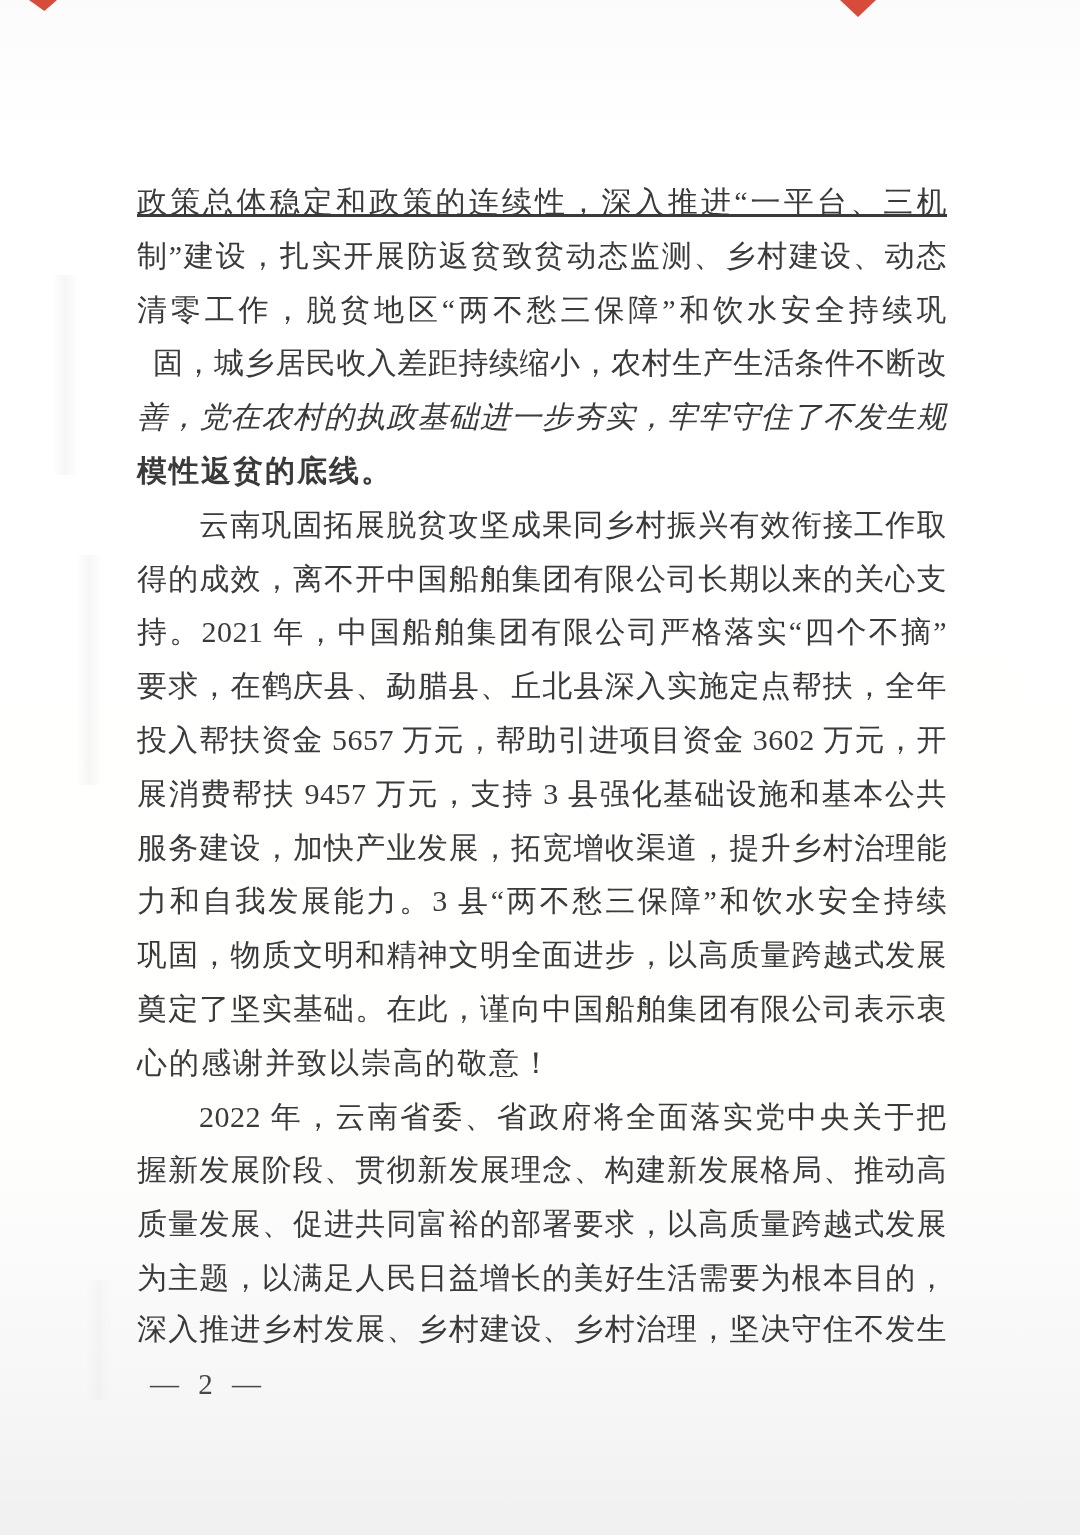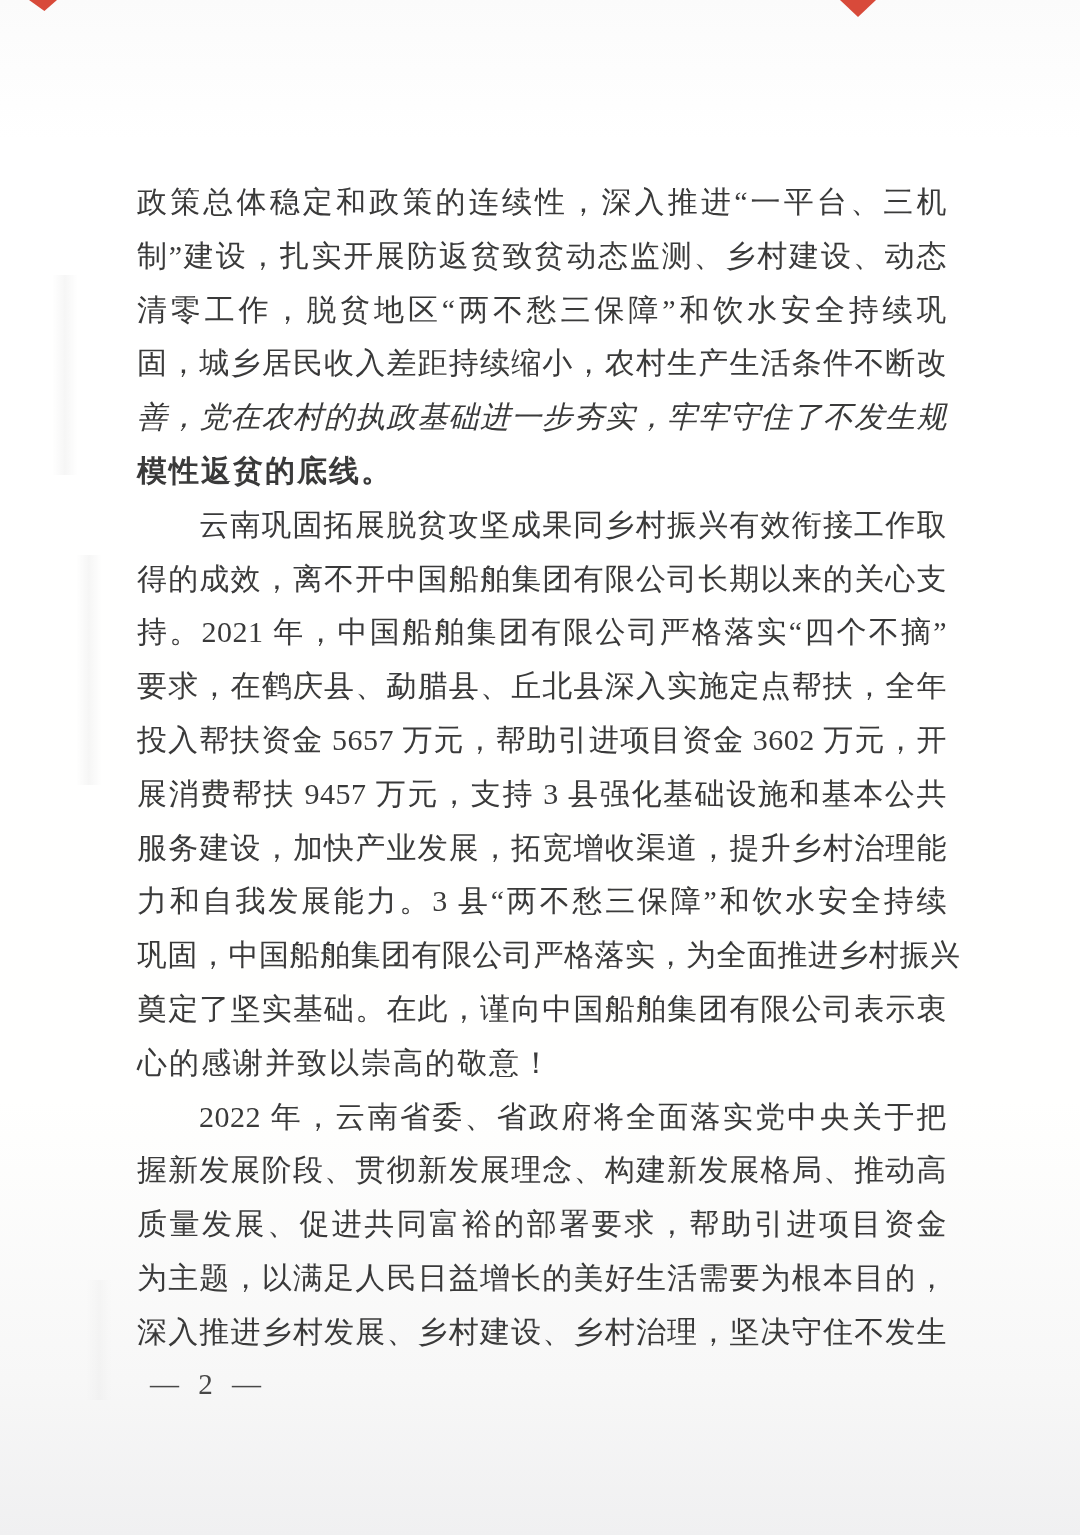--- a/index.html
+++ b/index.html
@@ -87,39 +87,39 @@
 
   <div class="corner-mark left" style="background: rgb(216, 74, 58);"></div>
   <div class="corner-mark right" style="background: rgb(216, 74, 58);"></div>
 
   <div class="streak s1"></div>
   <div class="streak s2"></div>
   <div class="streak s3"></div>
 
   <div class="text-block">
 
-  <div class="line" style="color: rgb(58, 58, 58);">政策总体稳定和政策的连续性，深入推进“一平台、三机</div>
+  <div class="line" style="color: rgb(58, 58, 58); text-decoration: underline;">政策总体稳定和政策的连续性，深入推进“一平台、三机</div>
       <div class="line" style="color: rgb(58, 58, 58);">制”建设，扎实开展防返贫致贫动态监测、乡村建设、动态</div>
       <div class="line" style="color: rgb(58, 58, 58);">清零工作，脱贫地区“两不愁三保障”和饮水安全持续巩</div>
-      <div class="line" style="color: rgb(58, 58, 58);">固，城乡居民收入差距持续缩小，农村生产生活条件不断改</div>
+      <div class="line" style="color: rgb(58, 58, 58); margin-left: 16px;">固，城乡居民收入差距持续缩小，农村生产生活条件不断改</div>
       <div class="line" style="color: rgb(58, 58, 58); font-style: italic;">善，党在农村的执政基础进一步夯实，牢牢守住了不发生规</div>
       <div class="line last" style="color: rgb(58, 58, 58); font-weight: bold;">模性返贫的底线。</div>
       <div class="line indent" style="color: rgb(58, 58, 58);">云南巩固拓展脱贫攻坚成果同乡村振兴有效衔接工作取</div>
       <div class="line" style="color: rgb(58, 58, 58);">得的成效，离不开中国船舶集团有限公司长期以来的关心支</div>
       <div class="line" style="color: rgb(58, 58, 58);">持。2021 年，中国船舶集团有限公司严格落实“四个不摘”</div>
       <div class="line" style="color: rgb(58, 58, 58);">要求，在鹤庆县、勐腊县、丘北县深入实施定点帮扶，全年</div>
       <div class="line" style="color: rgb(58, 58, 58);">投入帮扶资金 5657 万元，帮助引进项目资金 3602 万元，开</div>
       <div class="line" style="color: rgb(58, 58, 58);">展消费帮扶 9457 万元，支持 3 县强化基础设施和基本公共</div>
       <div class="line" style="color: rgb(58, 58, 58);">服务建设，加快产业发展，拓宽增收渠道，提升乡村治理能</div>
       <div class="line" style="color: rgb(58, 58, 58);">力和自我发展能力。3 县“两不愁三保障”和饮水安全持续</div>
-      <div class="line" style="color: rgb(58, 58, 58);">巩固，中国船舶集团有限公司严格落实，为全面推进乡村振兴</div>
+      <div class="line" style="color: rgb(58, 58, 58);">巩固，物质文明和精神文明全面进步，以高质量跨越式发展</div>
       <div class="line" style="color: rgb(58, 58, 58);">奠定了坚实基础。在此，谨向中国船舶集团有限公司表示衷</div>
       <div class="line last" style="color: rgb(58, 58, 58);">心的感谢并致以崇高的敬意！</div>
       <div class="line indent" style="color: rgb(58, 58, 58);">2022 年，云南省委、省政府将全面落实党中央关于把</div>
       <div class="line" style="color: rgb(58, 58, 58);">握新发展阶段、贯彻新发展理念、构建新发展格局、推动高</div>
-      <div class="line" style="color: rgb(58, 58, 58);">质量发展、促进共同富裕的部署要求，帮助引进项目资金</div>
+      <div class="line" style="color: rgb(58, 58, 58);">质量发展、促进共同富裕的部署要求，以高质量跨越式发展</div>
       <div class="line" style="color: rgb(58, 58, 58);">为主题，以满足人民日益增长的美好生活需要为根本目的，</div>
-      <div class="line" style="color: rgb(58, 58, 58);">深入推进乡村发展、乡村建设、乡村治理，坚决守住不发生</div>
+      <div class="line" style="color: rgb(58, 58, 58); font-family: Liberation Mono, monospace;">深入推进乡村发展、乡村建设、乡村治理，坚决守住不发生</div>
     </div>
 
   <div class="page-footer">— 2 —</div>
 
 </div>
 
 </body></html>

